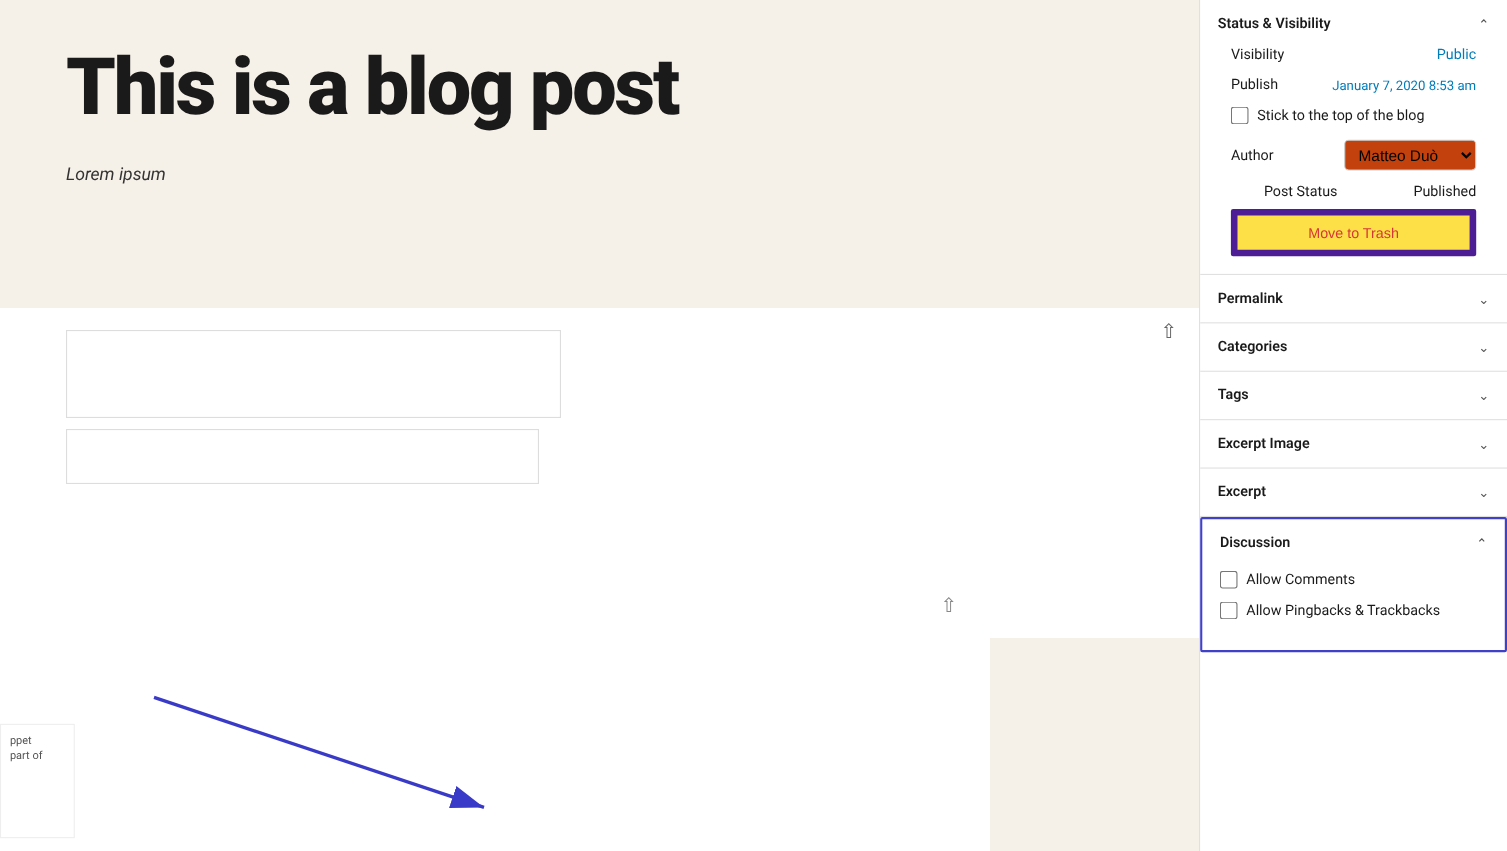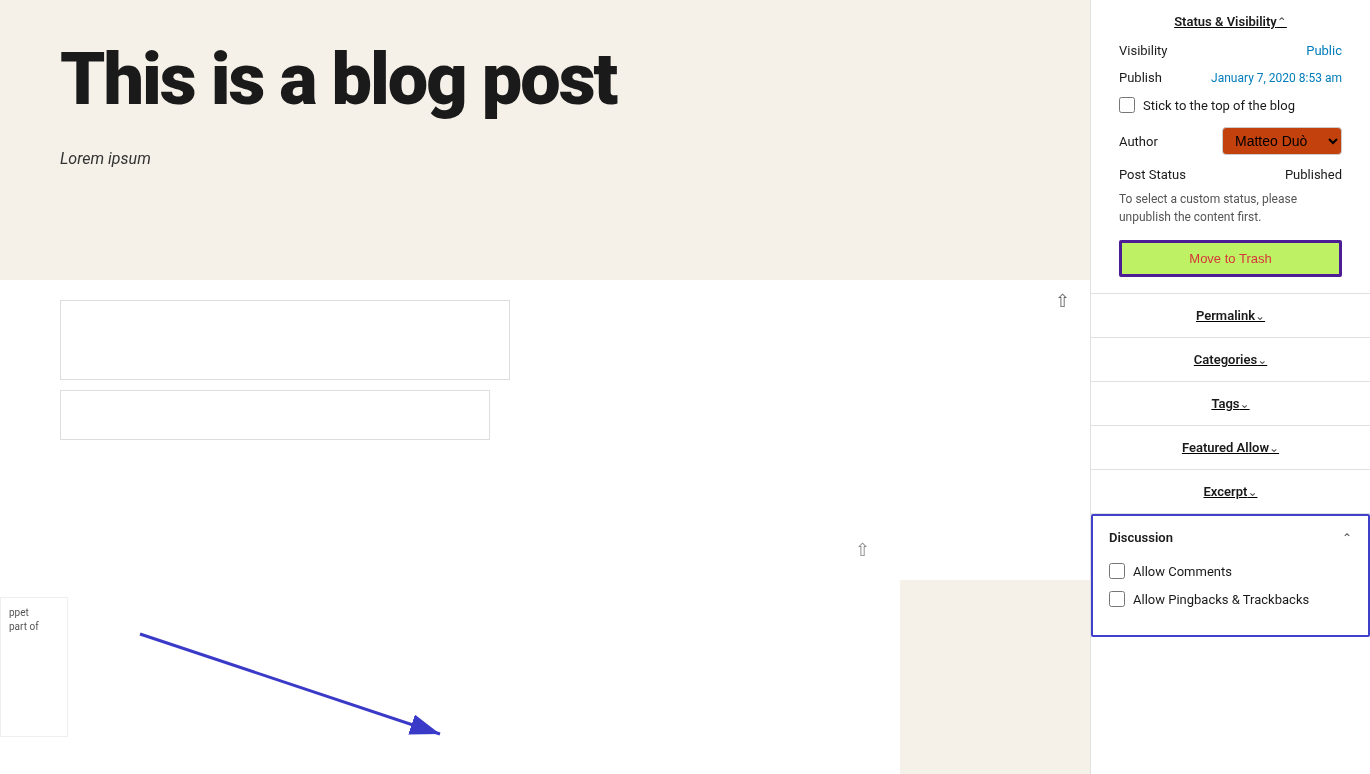--- a/index.html
+++ b/index.html
@@ -112,24 +112,23 @@
     }
 
     
     .sidebar-section {
       border-bottom: 1px solid #e0e0e0;
     }
 
     .section-header {
       display: flex;
       align-items: center;
-      justify-content: center;
+      justify-content: space-between;
       padding: 14px 16px;
       cursor: pointer;
-      text-decoration: underline;
     }
 
     .section-title {
       font-size: 13px;
       font-weight: 600;
       color: #1a1a1a;
     }
 
     .chevron {
       font-size: 12px;
@@ -190,34 +189,35 @@
       background: #c2410c;
       cursor: pointer;
       min-width: 120px;
     }
 
     .post-status-row {
       display: flex;
       align-items: center;
       justify-content: space-between;
       margin-bottom: 8px;
+      margin-left: 30px;
     }
 
     .status-info {
       font-size: 12px;
       color: #555;
       line-height: 1.5;
       margin-bottom: 14px;
     }
 
     .move-to-trash-btn {
       width: 100%;
       padding: 8px;
-      background: #bef264;
-      border: 3px solid #4c1d95;
+      background: #fde047;
+      border: 6px solid #4c1d95;
       color: #d63638;
       font-size: 13px;
       cursor: pointer;
       border-radius: 2px;
       text-align: center;
     }
 
     
     .discussion-section {
       border: 2px solid #4040c8;
@@ -262,21 +262,21 @@
   <div class="content-blocks" style="position:relative; background:#fff;">
     <div style="position:absolute; top:10px; right:20px; font-size:18px; color:#666;">⇧</div>
     <div class="block-placeholder"></div>
     <div class="block-placeholder-inner"></div>
   </div>
 
   <div style="position:absolute; bottom:0; left:0; width:900px; height:250px; background:#fff;">
 
     <div style="position:absolute; right:30px; top:15px; font-size:18px; color:#888;">⇧</div>
 
-    <div style="position:absolute; bottom:37px; left:0; width:68px; height:140px; background:#fff; border:1px solid #eee; padding:8px;">
+    <div style="position:absolute; bottom:12px; left:0; width:68px; height:104px; background:#fff; border:1px solid #eee; padding:8px;">
       <div style="font-size:10px; color:#555; line-height:1.4;">ppet<br>part of</div>
     </div>
 
     <svg style="position:absolute; bottom:10px; left:130px; width:340px; height:160px; pointer-events:none;" viewBox="0 0 340 160">
       <defs>
         <marker id="arrowhead" markerWidth="10" markerHeight="7" refX="10" refY="3.5" orient="auto">
           <polygon points="0 0, 10 3.5, 0 7" fill="#3a3ac8"></polygon>
         </marker>
       </defs>
       <line x1="10" y1="30" x2="310" y2="130" stroke="#3a3ac8" stroke-width="3" marker-end="url(#arrowhead)"></line>
@@ -314,21 +314,20 @@
         <select class="author-select">
           <option>Matteo Duò</option>
         </select>
       </div>
       
       <div class="post-status-row">
         <span class="field-label">Post Status</span>
         <span class="field-value">Published</span>
       </div>
       
-      <p class="status-info">To select a custom status, please unpublish the content first.</p>
       
       <button class="move-to-trash-btn">Move to Trash</button>
     </div>
   </div>
 
   <div class="sidebar-section">
     <div class="section-header">
       <span class="section-title">Permalink</span>
       <span class="chevron">⌄</span>
     </div>
@@ -343,21 +342,21 @@
 
   <div class="sidebar-section">
     <div class="section-header">
       <span class="section-title">Tags</span>
       <span class="chevron">⌄</span>
     </div>
   </div>
 
   <div class="sidebar-section">
     <div class="section-header">
-      <span class="section-title">Featured Allow</span>
+      <span class="section-title">Excerpt Image</span>
       <span class="chevron">⌄</span>
     </div>
   </div>
 
   <div class="sidebar-section">
     <div class="section-header">
       <span class="section-title">Excerpt</span>
       <span class="chevron">⌄</span>
     </div>
   </div>

